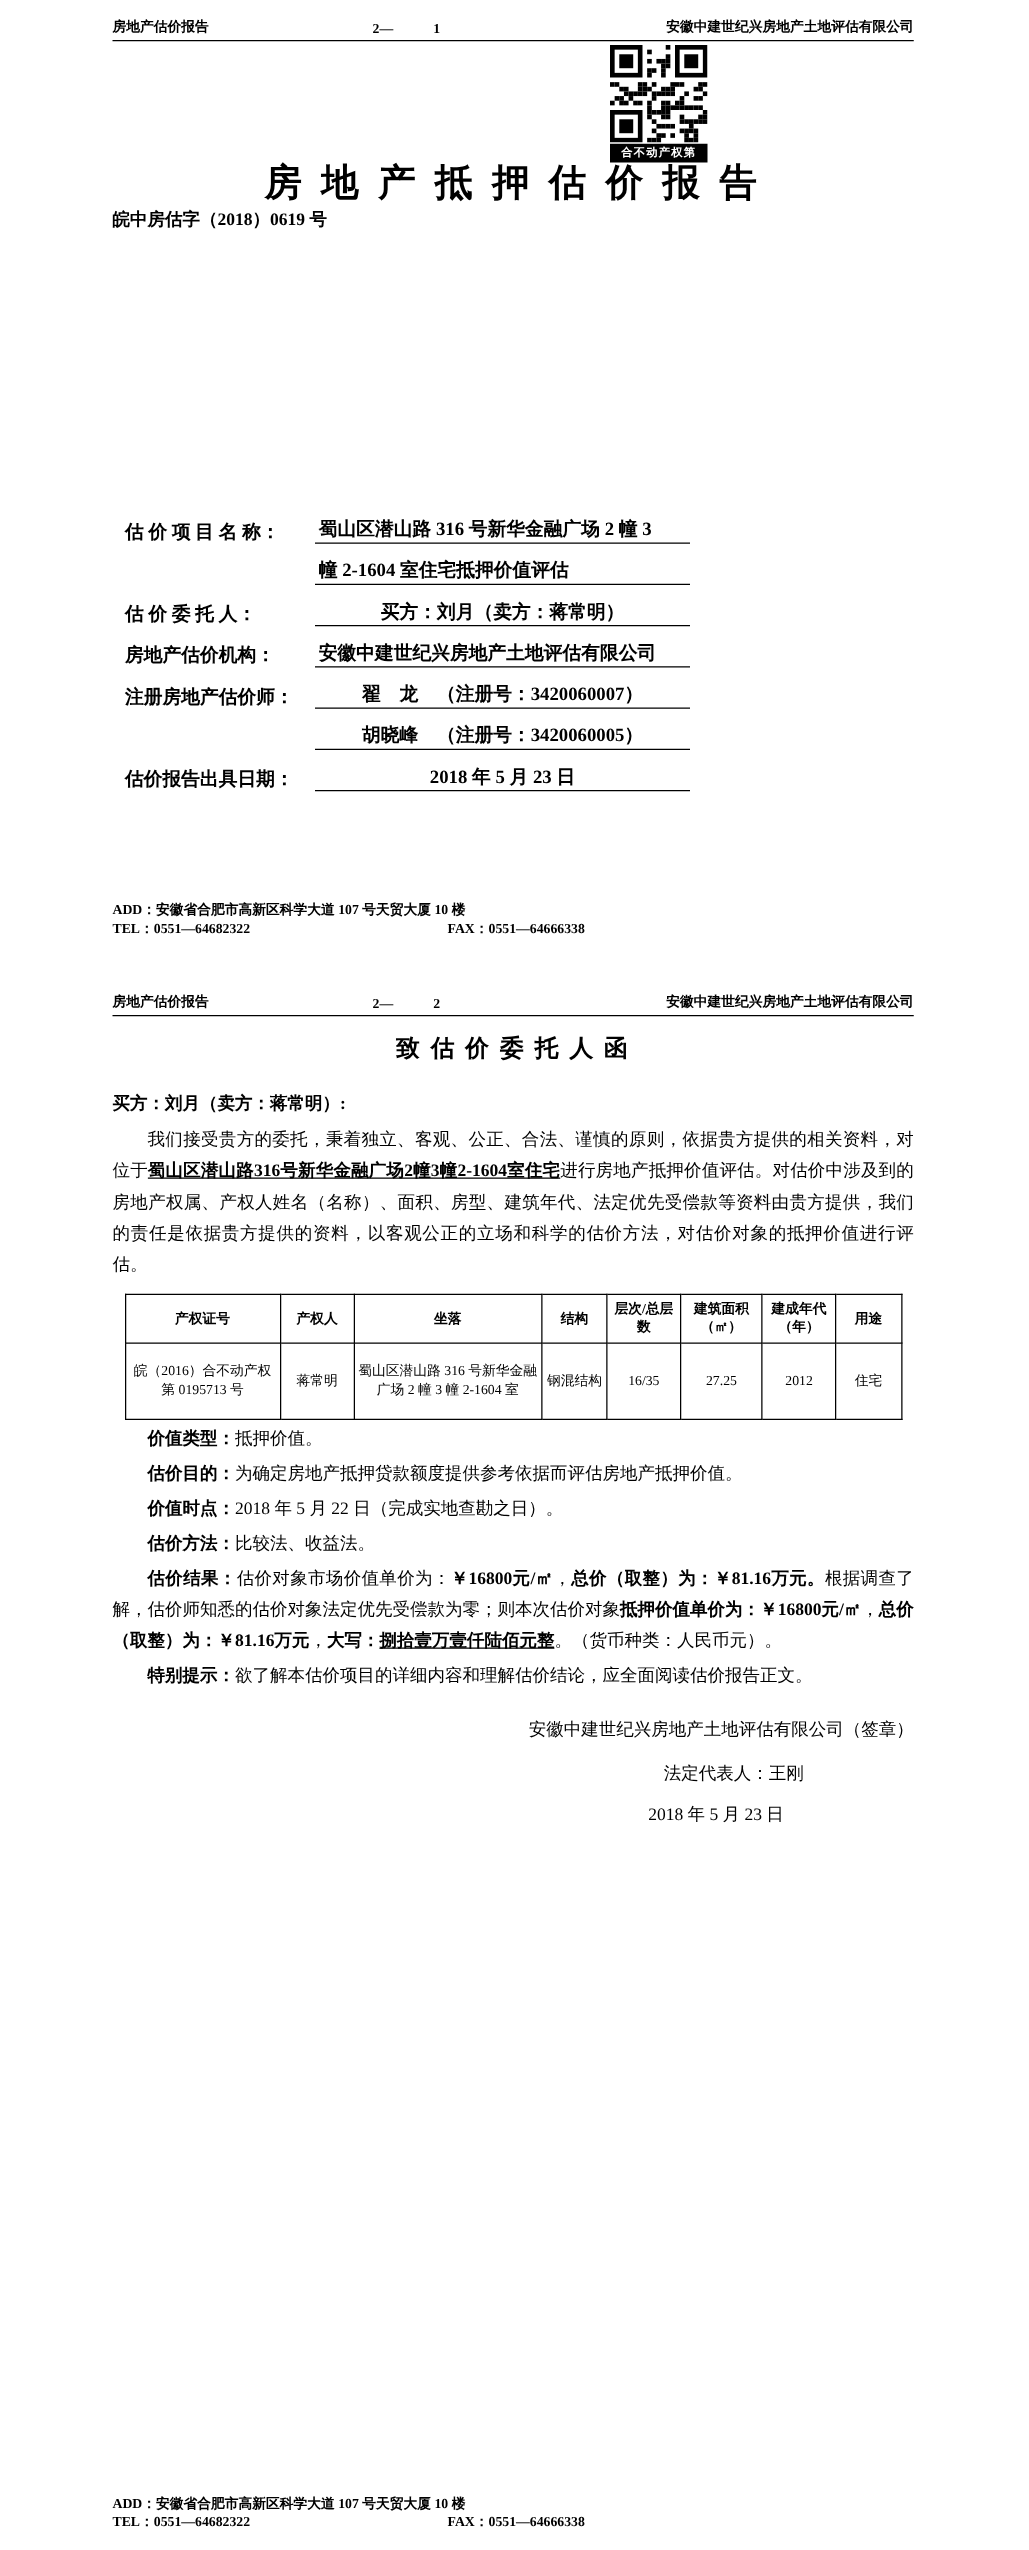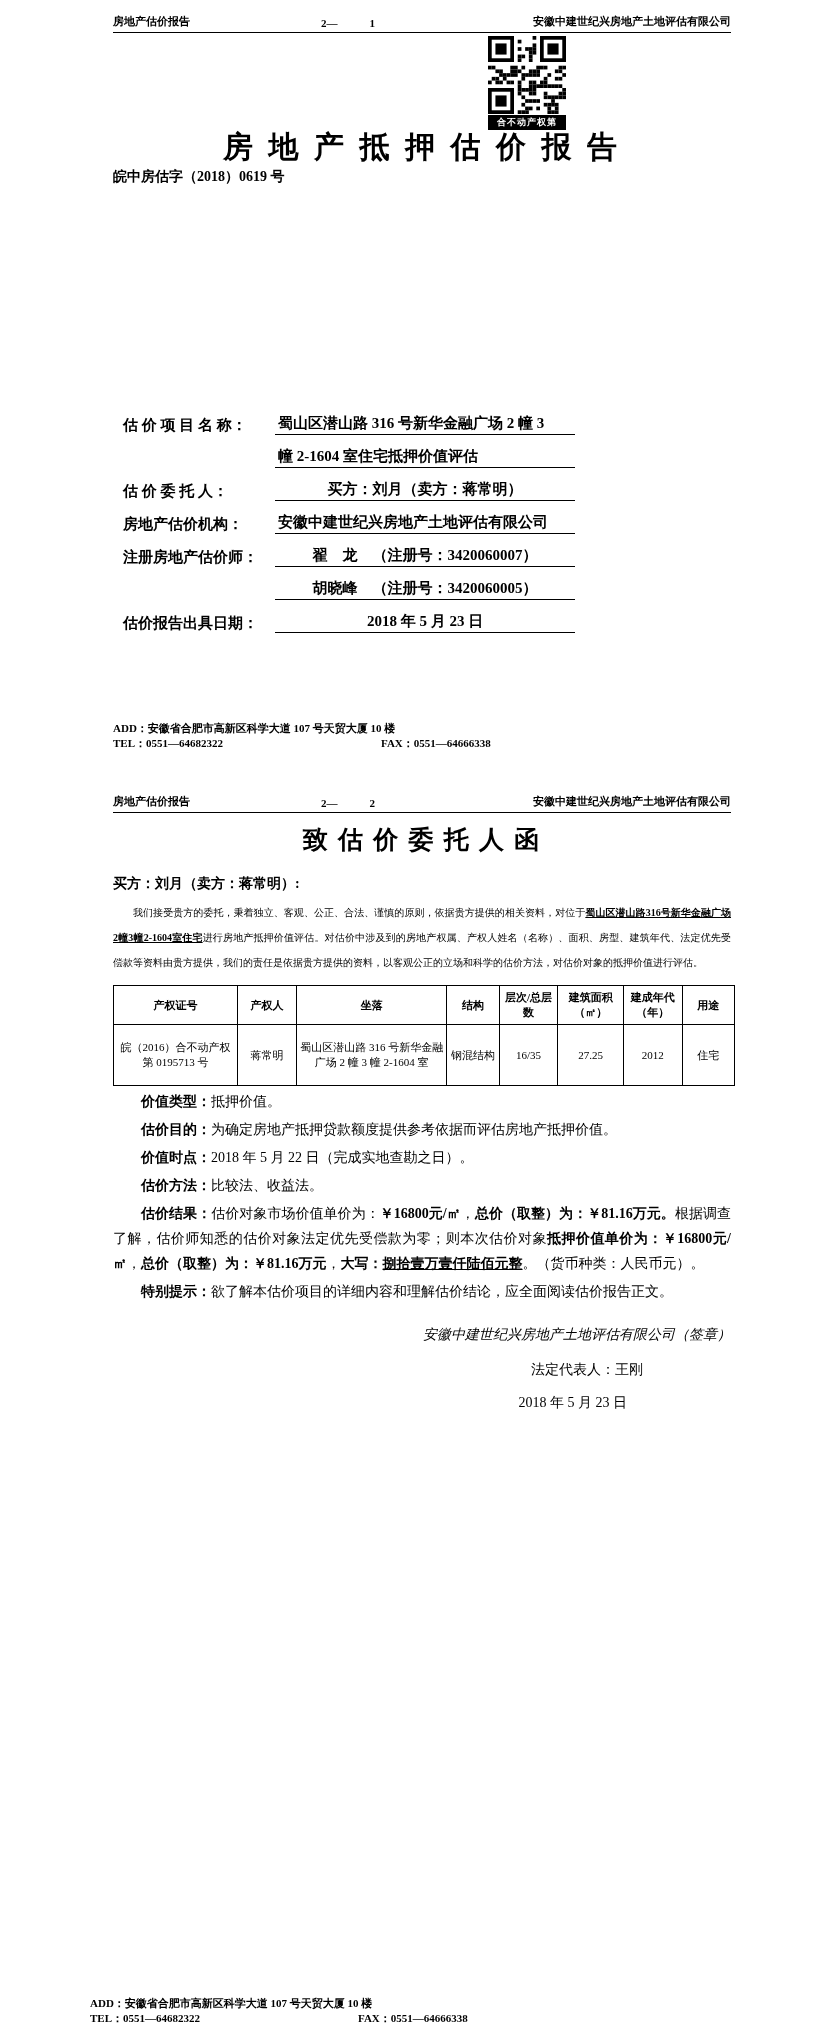--- a/index.html
+++ b/index.html
@@ -1,18 +1,18 @@
 <!DOCTYPE html>
 <html><head>
 <meta charset="utf-8">
 <style>
   html,body{margin:0;padding:0;background:#fff;}
   body{font-family:"Liberation Serif","DejaVu Serif",serif;color:#000;}
   .doc{position:relative;width:823px;height:2040px;margin:0 auto;background:#fff;overflow:hidden;}
-  .page{position:relative;padding-left:23px;}
+  .page{position:relative;}
   .inner{padding:0 92px 0 90px;}
   .page1{height:780px;overflow:hidden;}
   .page2{height:1260px;}
 
   
   .pg-header{position:relative;height:20px;padding-top:12px;border-bottom:1.5px solid #000;font-size:11px;font-weight:bold;}
   .ph-left{position:absolute;left:0;bottom:3px;}
   .ph-center{position:absolute;left:208px;bottom:3px;}
   .ph-num{margin-left:32px;}
   .ph-right{position:absolute;right:0;bottom:3px;}
@@ -32,33 +32,33 @@
   .fvalue{display:inline-block;width:300px;box-sizing:border-box;border-bottom:1px solid #000;font-weight:bold;white-space:pre;padding:0 3px 1px;overflow:hidden;}
   .fvalue.center{text-align:center;}
 
   .pg-footer{font-size:11px;font-weight:bold;line-height:15px;}
   .pg-footer.p1{margin-top:88px;}
   .pg-footer.p2{position:absolute;left:90px;right:92px;bottom:14px;}
   .pf-line2{display:flex;align-items:center;}
   .pf-fax{margin-left:158px;}
 
   
-  .letter-title{margin:14px 0 0;text-align:center;font-size:25px;line-height:26px;font-weight:bold;letter-spacing:2px;}
+  .letter-title{margin:14px 0 0;text-align:center;font-size:19px;line-height:26px;font-weight:bold;letter-spacing:2px;}
   .salutation{margin-top:18px;font-size:14px;line-height:25px;font-weight:bold;}
-  .para{margin:4px 0 0;font-size:10px;line-height:25px;text-indent:2em;text-align:justify;}
+  .para{margin:4px 0 0;font-size:14px;line-height:25px;text-indent:2em;text-align:justify;}
   .item{margin:3px 0 0;font-size:14px;line-height:25px;text-indent:2em;text-align:justify;}
   .b{font-weight:bold;}
   .u{text-decoration:underline;}
 
   table.ptable{width:622px;margin:10px auto 0;border-collapse:collapse;table-layout:fixed;font-size:11px;}
   table.ptable th,table.ptable td{border:1px solid #000;text-align:center;vertical-align:middle;padding:4px 2px;line-height:15px;word-break:break-all;}
   table.ptable th{font-weight:bold;height:30px;}
   table.ptable td{height:52px;}
 
-  .sign1{margin-top:18px;font-size:14px;line-height:25px;text-align:right;font-style:italic;}
+  .sign1{margin-top:18px;font-size:14px;line-height:25px;text-align:right;}
   .sign2{margin-top:10px;font-size:14px;line-height:25px;text-align:right;padding-right:88px;}
   .sign3{margin-top:8px;font-size:14px;line-height:25px;text-align:right;padding-right:104px;}
 </style>
 </head>
 <body>
 
 <div class="doc">
 
   <section class="page page1">
     <div class="inner">

